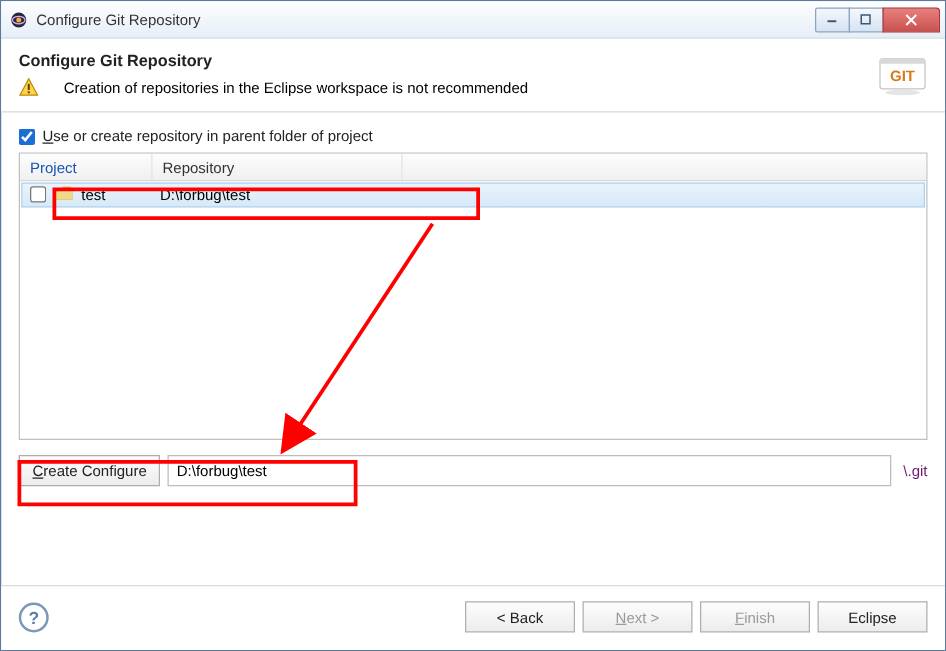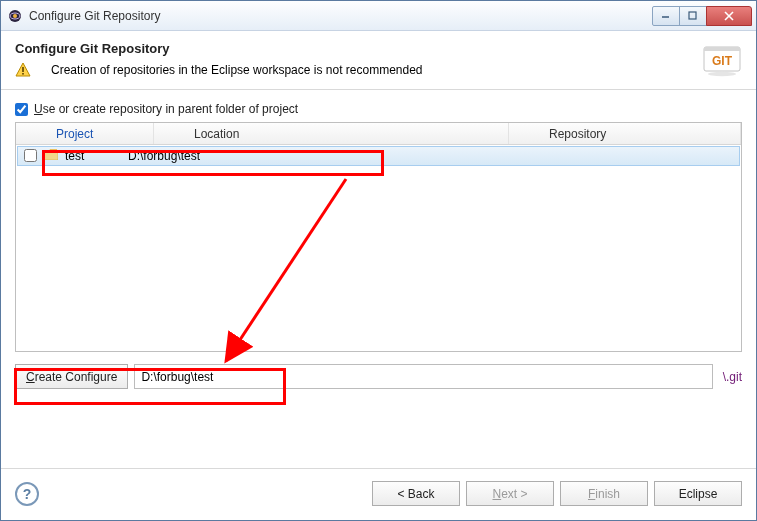--- a/index.html
+++ b/index.html
@@ -16,21 +16,21 @@
   .header .left { flex: 1; }
   .header h1 { margin: 0 0 6px 0; font-size: 13px; font-weight: bold; color: #222; }
   .header .warnrow { display: flex; align-items: center; gap: 20px; }
   .header .git-logo { width: 40px; align-self: flex-start; }
   .body { flex: 1; padding: 12px 14px 8px 14px; display: flex; flex-direction: column; }
   .optrow { display: flex; align-items: center; gap: 6px; margin-bottom: 6px; }
   .optrow label { color: #222; }
   .optrow .mnemonic { text-decoration: underline; }
   .table-wrap { border: 1px solid #bfbfbf; height: 230px; background: #fff; }
   .thead { display: flex; background: linear-gradient(#fdfdfd,#f0f0f0); border-bottom: 1px solid #d6d6d6; height: 22px; align-items: center; }
-  .th { padding: 0 8px; color: #333; border-right: 1px solid #e3e3e3; height: 100%; display: flex; align-items: center; margin-left: 32px; }
+  .th { padding: 0 8px; color: #333; border-right: 1px solid #e3e3e3; height: 100%; display: flex; align-items: center; }
   .th.project { width: 106px; color: #1a54b3; }
   .th.location { flex: 1; }
   .th.repo { width: 200px; }
   .trow { display: flex; align-items: center; height: 20px; background: linear-gradient(#eaf3fb,#d7e9f7); border: 1px solid #a7cdef; margin: 1px; }
   .trow .cell { padding: 0 6px; display: flex; align-items: flex-start; gap: 7px; }
   .cell.project { width: 104px; }
   .cell.location { flex: 1; }
   .cell.repo { width: 198px; }
   .folder-icon { width: 14px; height: 11px; }
   .hl-box { position: absolute; border: 3px solid #f00; pointer-events: none; }
@@ -109,21 +109,20 @@
 
   <div class="body">
     <div class="optrow">
       <input type="checkbox" checked="" style="">
       <label><span class="mnemonic">U</span><span>se or create repository in parent folder of project</span></label>
     </div>
 
     <div class="table-wrap" style="position:relative;">
       <div class="thead">
         <div class="th project">Project</div>
-        <div class="th location">Location</div>
         <div class="th repo">Repository</div>
       </div>
       <div class="trow">
         <div class="cell project">
           <input type="checkbox" style="">
           <span class="folder-icon">
             <svg viewBox="0 0 14 11">
                 <path d="M0 2 L5 2 L6 0 L13 0 L13 2 L0 2 Z" fill="#e8c060"></path>
                 <rect x="0" y="2" width="14" height="9" fill="#f2d98a" stroke="#caa43a" stroke-width="0.5"></rect>
               </svg>

